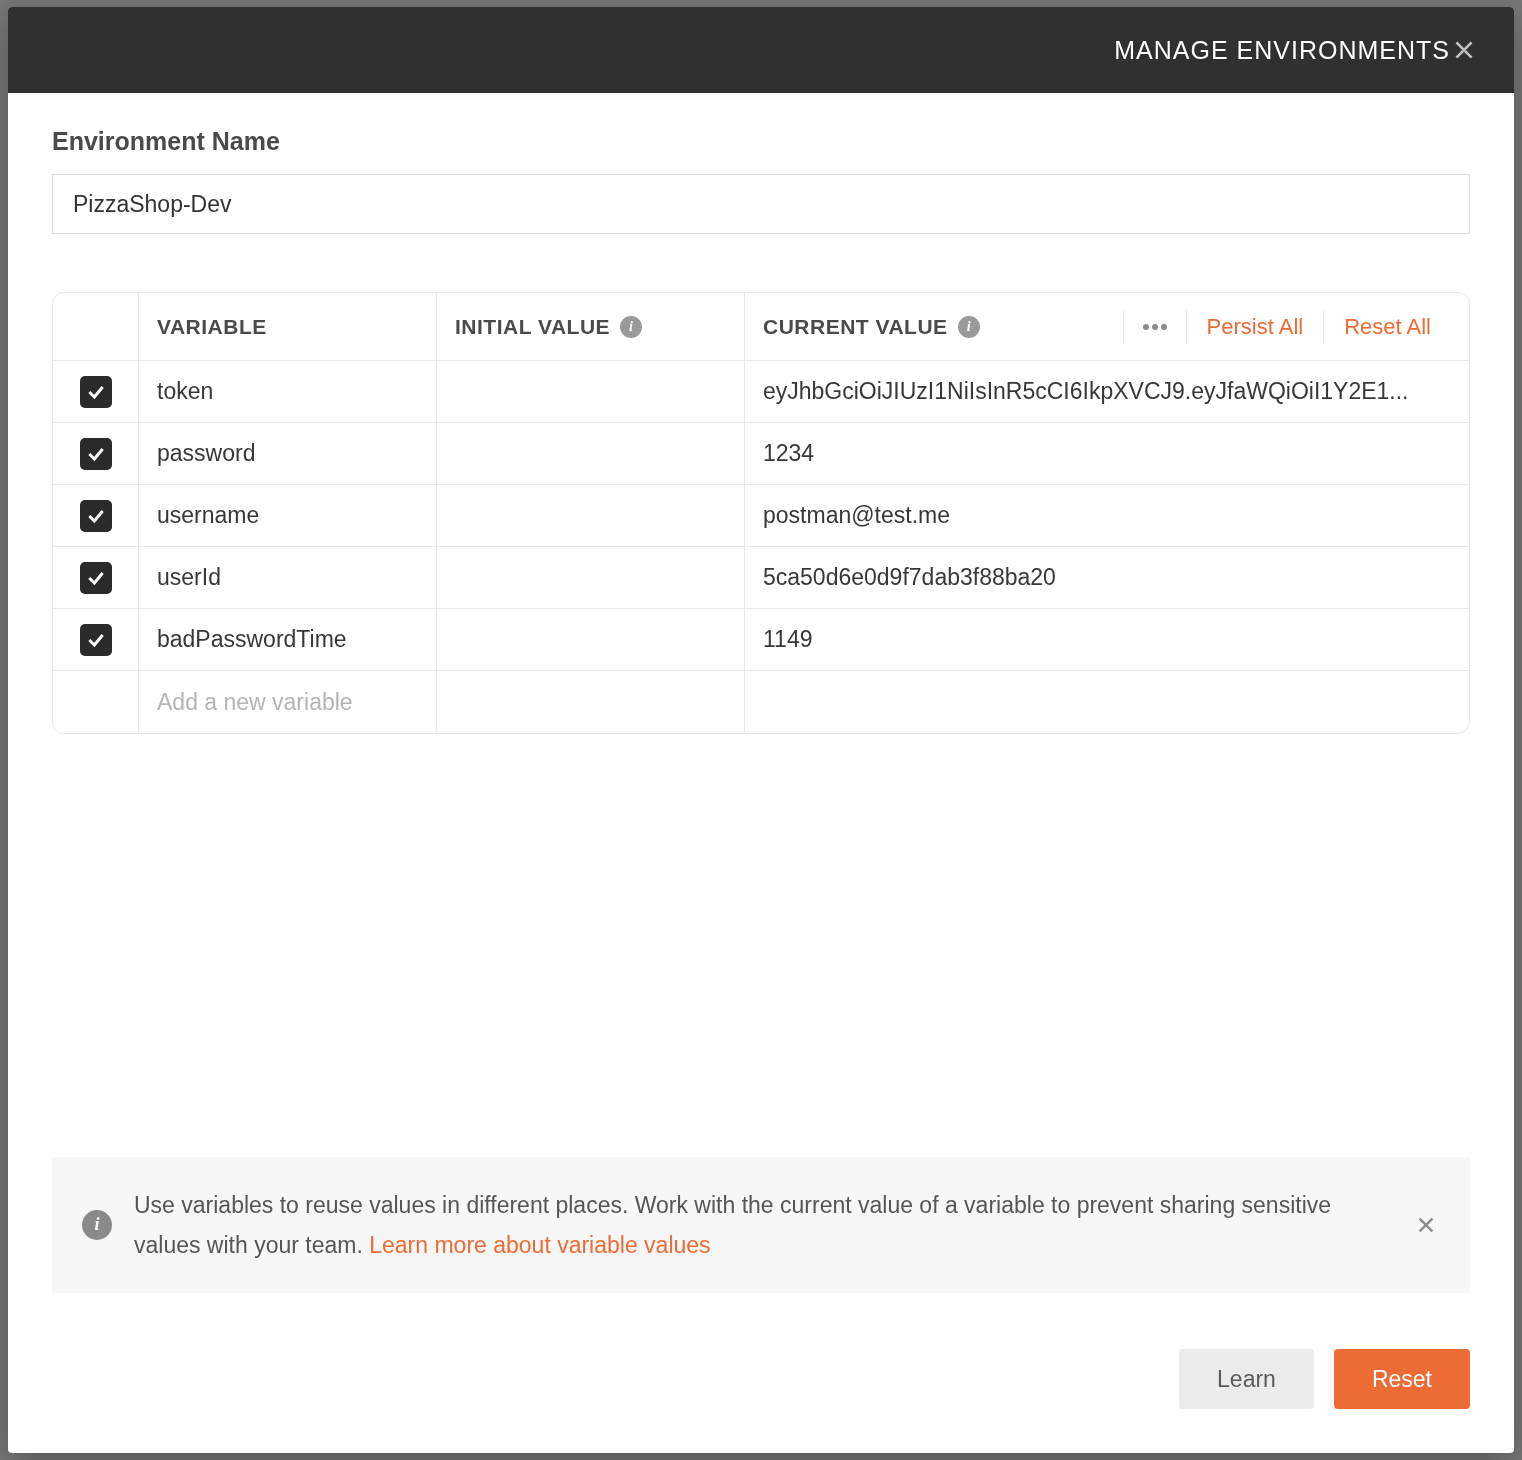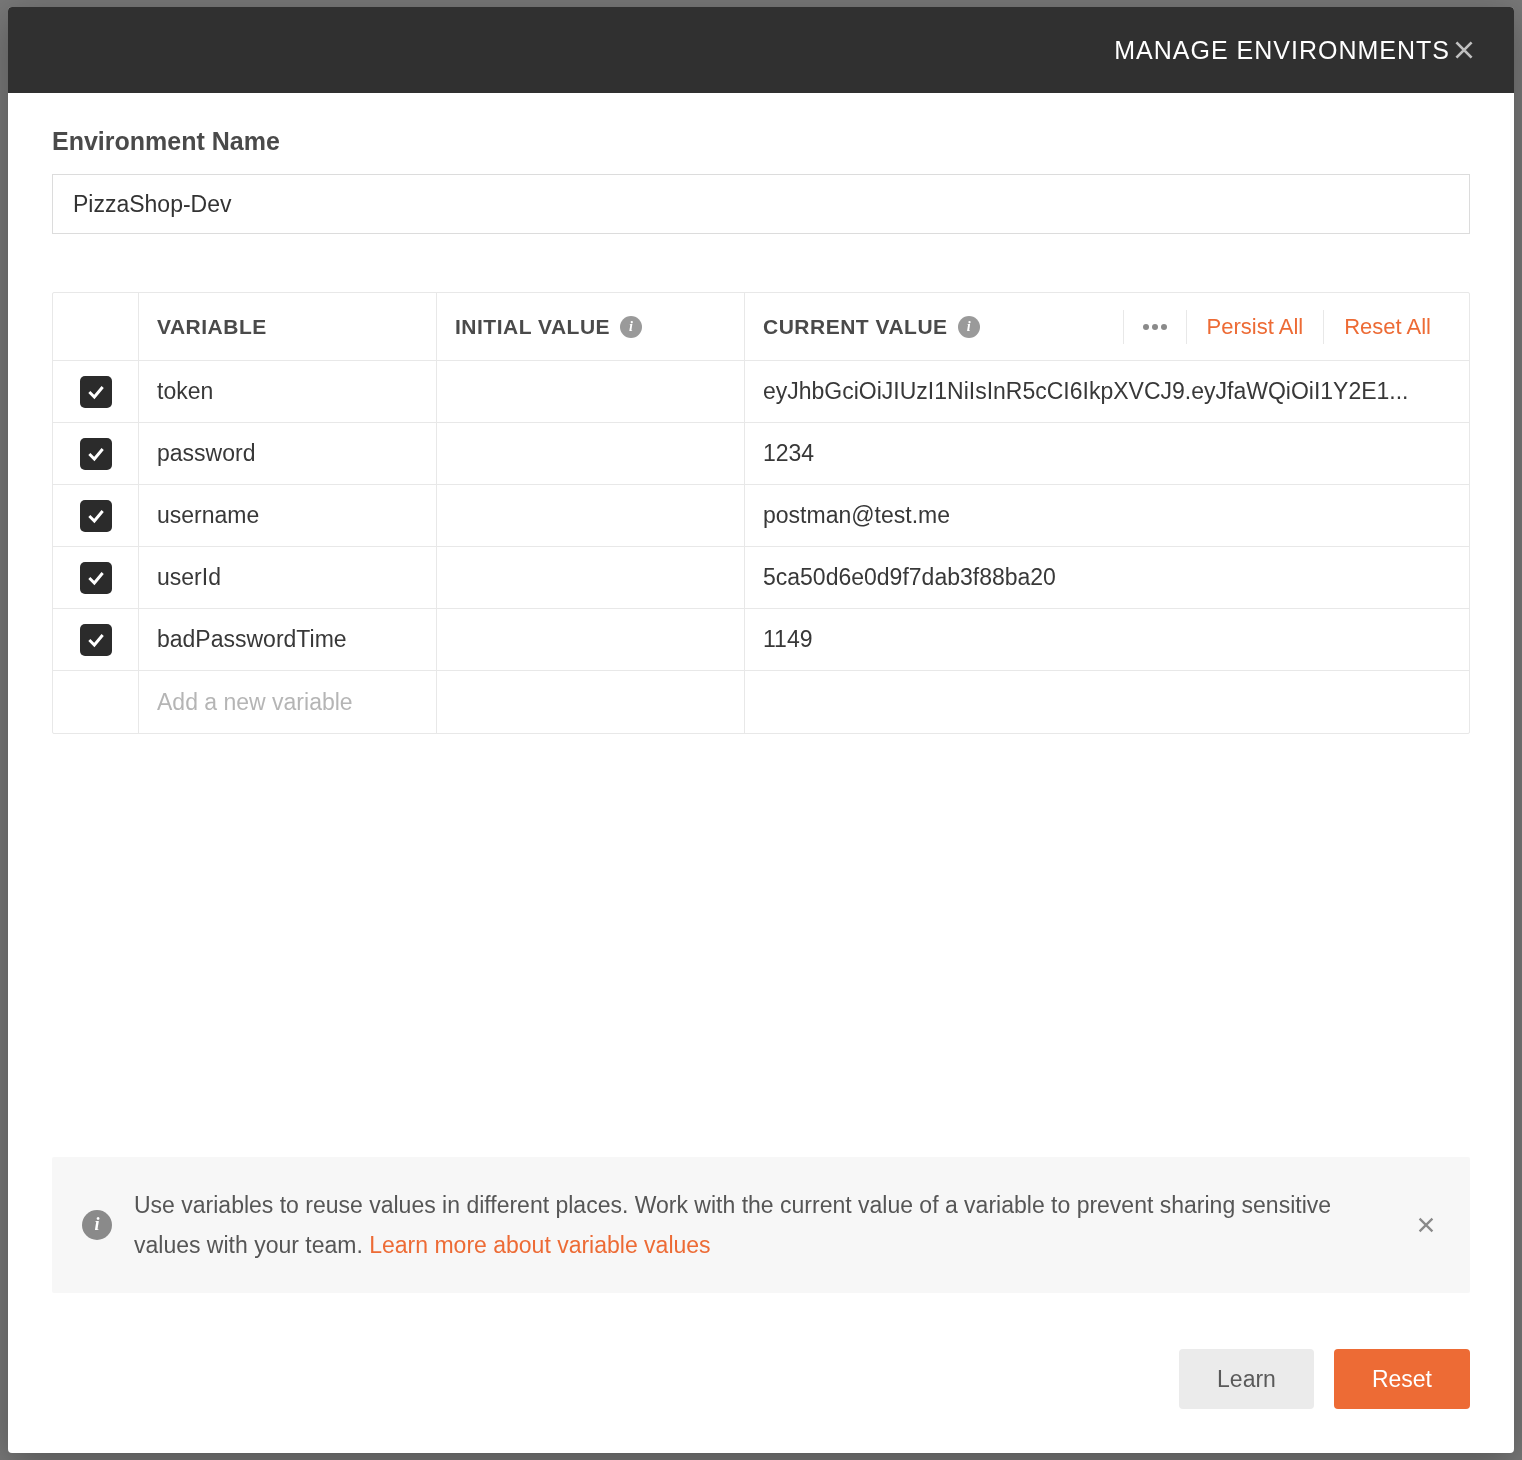--- a/index.html
+++ b/index.html
@@ -65,21 +65,21 @@
     border-radius: 0;
     padding: 0 20px;
     font-size: 23px;
     color: #333;
     outline: none;
   }
 
   .var-table {
     margin-top: 58px;
     border: 1px solid #e8e8e8;
-    border-radius: 2px;
+    border-radius: 12px;
   }
   .var-header {
     display: flex;
     align-items: stretch;
     border-bottom: 1px solid #e8e8e8;
     height: 68px;
   }
   .col-check { width: 86px; border-right: 1px solid #e8e8e8; display:flex; align-items:center; justify-content:center;}
   .col-var   { width: 298px; border-right: 1px solid #e8e8e8; display:flex; align-items:center; padding:0 18px; }
   .col-init  { width: 308px; border-right: 1px solid #e8e8e8; display:flex; align-items:center; padding:0 18px; }

